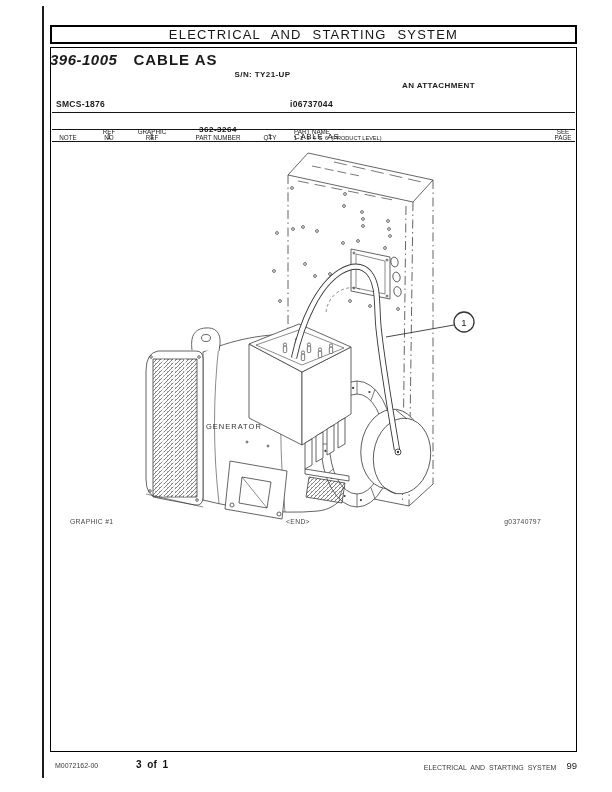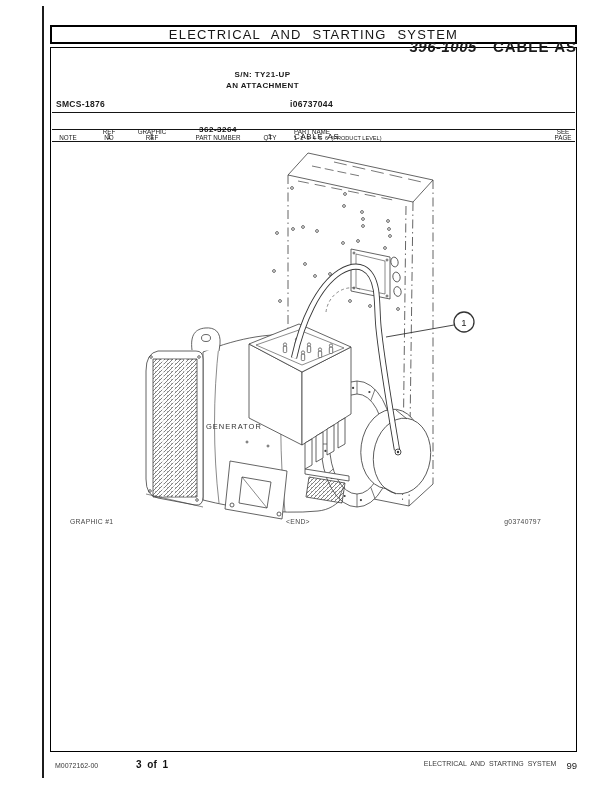--- a/index.html
+++ b/index.html
@@ -5,21 +5,21 @@
   html,body{margin:0;padding:0;background:#e8e8e8;}
   .page{position:relative;width:612px;height:792px;background:#ffffff;
         font-family:"Liberation Sans",sans-serif;color:#1a1a1a;overflow:hidden;}
   .abs{position:absolute;}
   .spine{position:absolute;left:42px;top:6px;width:2px;height:772px;background:#1c1c1c;}
   .banner{position:absolute;left:50px;top:25px;width:527px;height:19px;border:2px solid #000;
           box-sizing:border-box;text-align:center;line-height:15px;font-size:13px;
           letter-spacing:1.2px;word-spacing:6px;color:#161616;}
   .content-box{position:absolute;left:50px;top:47px;width:527px;height:705px;
                border:1.6px solid #000;box-sizing:border-box;}
-  .title-line{position:absolute;left:50px;top:38px;width:527px;text-align:right;font-size:15px;}
+  .title-line{position:absolute;left:50px;top:51px;width:527px;text-align:left;font-size:15px;}
   .pn{font-style:italic;font-weight:bold;letter-spacing:0.5px;}
   .pt{font-weight:bold;letter-spacing:1px;margin-left:16px;}
   .subline{position:absolute;left:50px;width:425px;text-align:center;font-size:8px;
            font-weight:bold;letter-spacing:0.4px;}
   .meta{position:absolute;top:99px;font-size:8.5px;font-weight:bold;letter-spacing:0.3px;}
   .rule{position:absolute;left:52px;width:523px;height:1px;background:#151515;}
   .th{position:absolute;font-size:6.3px;line-height:6.8px;text-align:center;white-space:pre;
       color:#222;}
   .th .sub2{font-size:5.6px;}
   .td{position:absolute;font-size:8px;line-height:10px;text-align:center;white-space:pre;color:#111;}
@@ -38,21 +38,21 @@
   <div class="banner">
     <span>ELECTRICAL AND STARTING SYSTEM</span>
   </div>
 
   <div class="content-box"></div>
 
   <div class="title-line">
     <span class="pn">396-1005</span><span class="pt">CABLE AS</span>
   </div>
   <div class="subline" style="top:70px;">S/N: TY21-UP</div>
-  <div class="subline" style="top:81px;">AN ATTACHMENT</div>
+  <div class="subline" style="top:81px;text-align:right;">AN ATTACHMENT</div>
 
   <div class="meta" style="left:56px;">SMCS-1876</div>
   <div class="meta" style="left:50px;width:523px;text-align:center;">i06737044</div>
 
   <div class="rule" style="top:112px;"></div>
 
   <div>
     <div class="th" style="left:38px;top:115px;width:60px;">
       <div> </div><div>NOTE</div></div>
     <div class="th" style="left:79px;top:115px;width:60px;">
@@ -261,18 +261,18 @@
       <text x="464" y="325.5" text-anchor="middle" font-size="9.5" fill="#222">1</text>
     </g>
   </svg>
 
   <div class="cap" style="left:70px;">GRAPHIC #1</div>
   <div class="cap" style="left:238px;width:120px;text-align:center;">&lt;END&gt;</div>
   <div class="cap" style="left:431px;width:110px;text-align:right;">g03740797</div>
 
   <div class="foot" style="left:55px;top:762px;">M0072162-00</div>
   <div class="foot" style="left:136px;top:759px;font-size:10px;font-weight:bold;color:#111;word-spacing:3px;">3 of 1</div>
-  <div class="abs" style="right:35px;top:760px;display:flex;align-items:flex-start;gap:10px;">
+  <div class="abs" style="right:35px;top:760px;display:flex;align-items:flex-end;gap:10px;">
     <span style="font-size:7px;color:#3a3a3a;word-spacing:2px;">ELECTRICAL AND STARTING SYSTEM</span>
     <span style="font-size:9.5px;color:#1a1a1a;">99</span>
   </div>
 
 </div>
 
 </body></html>

